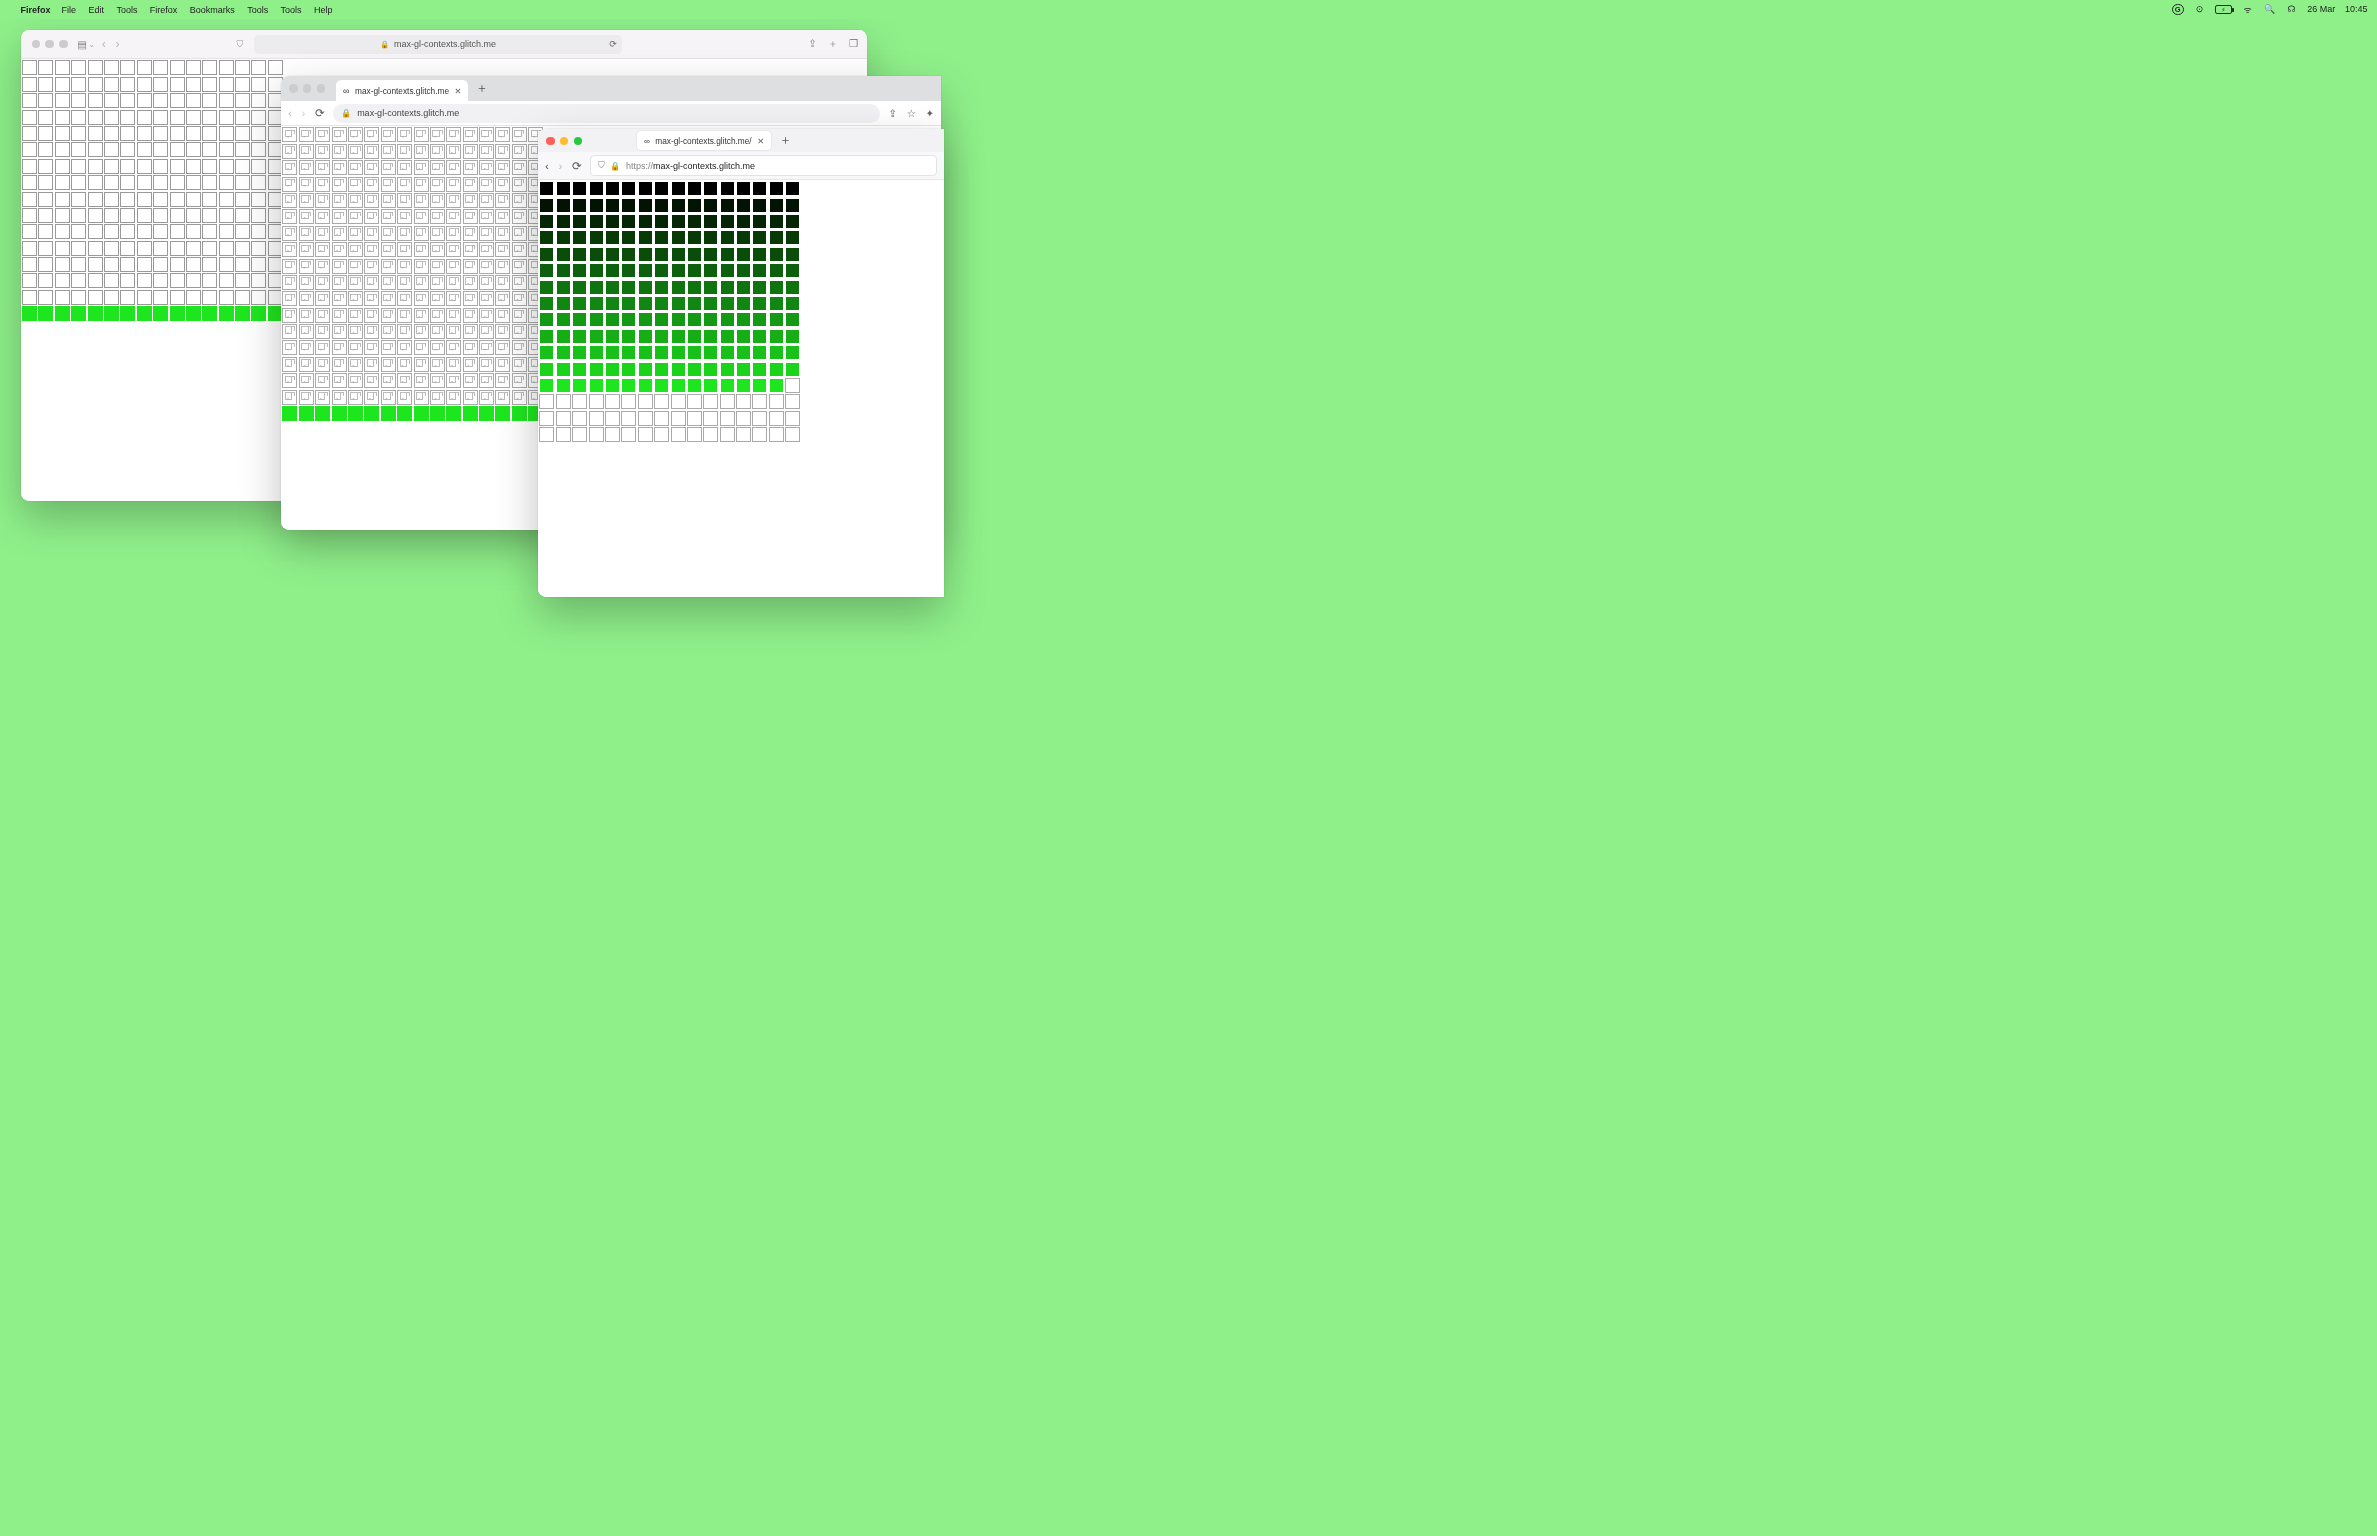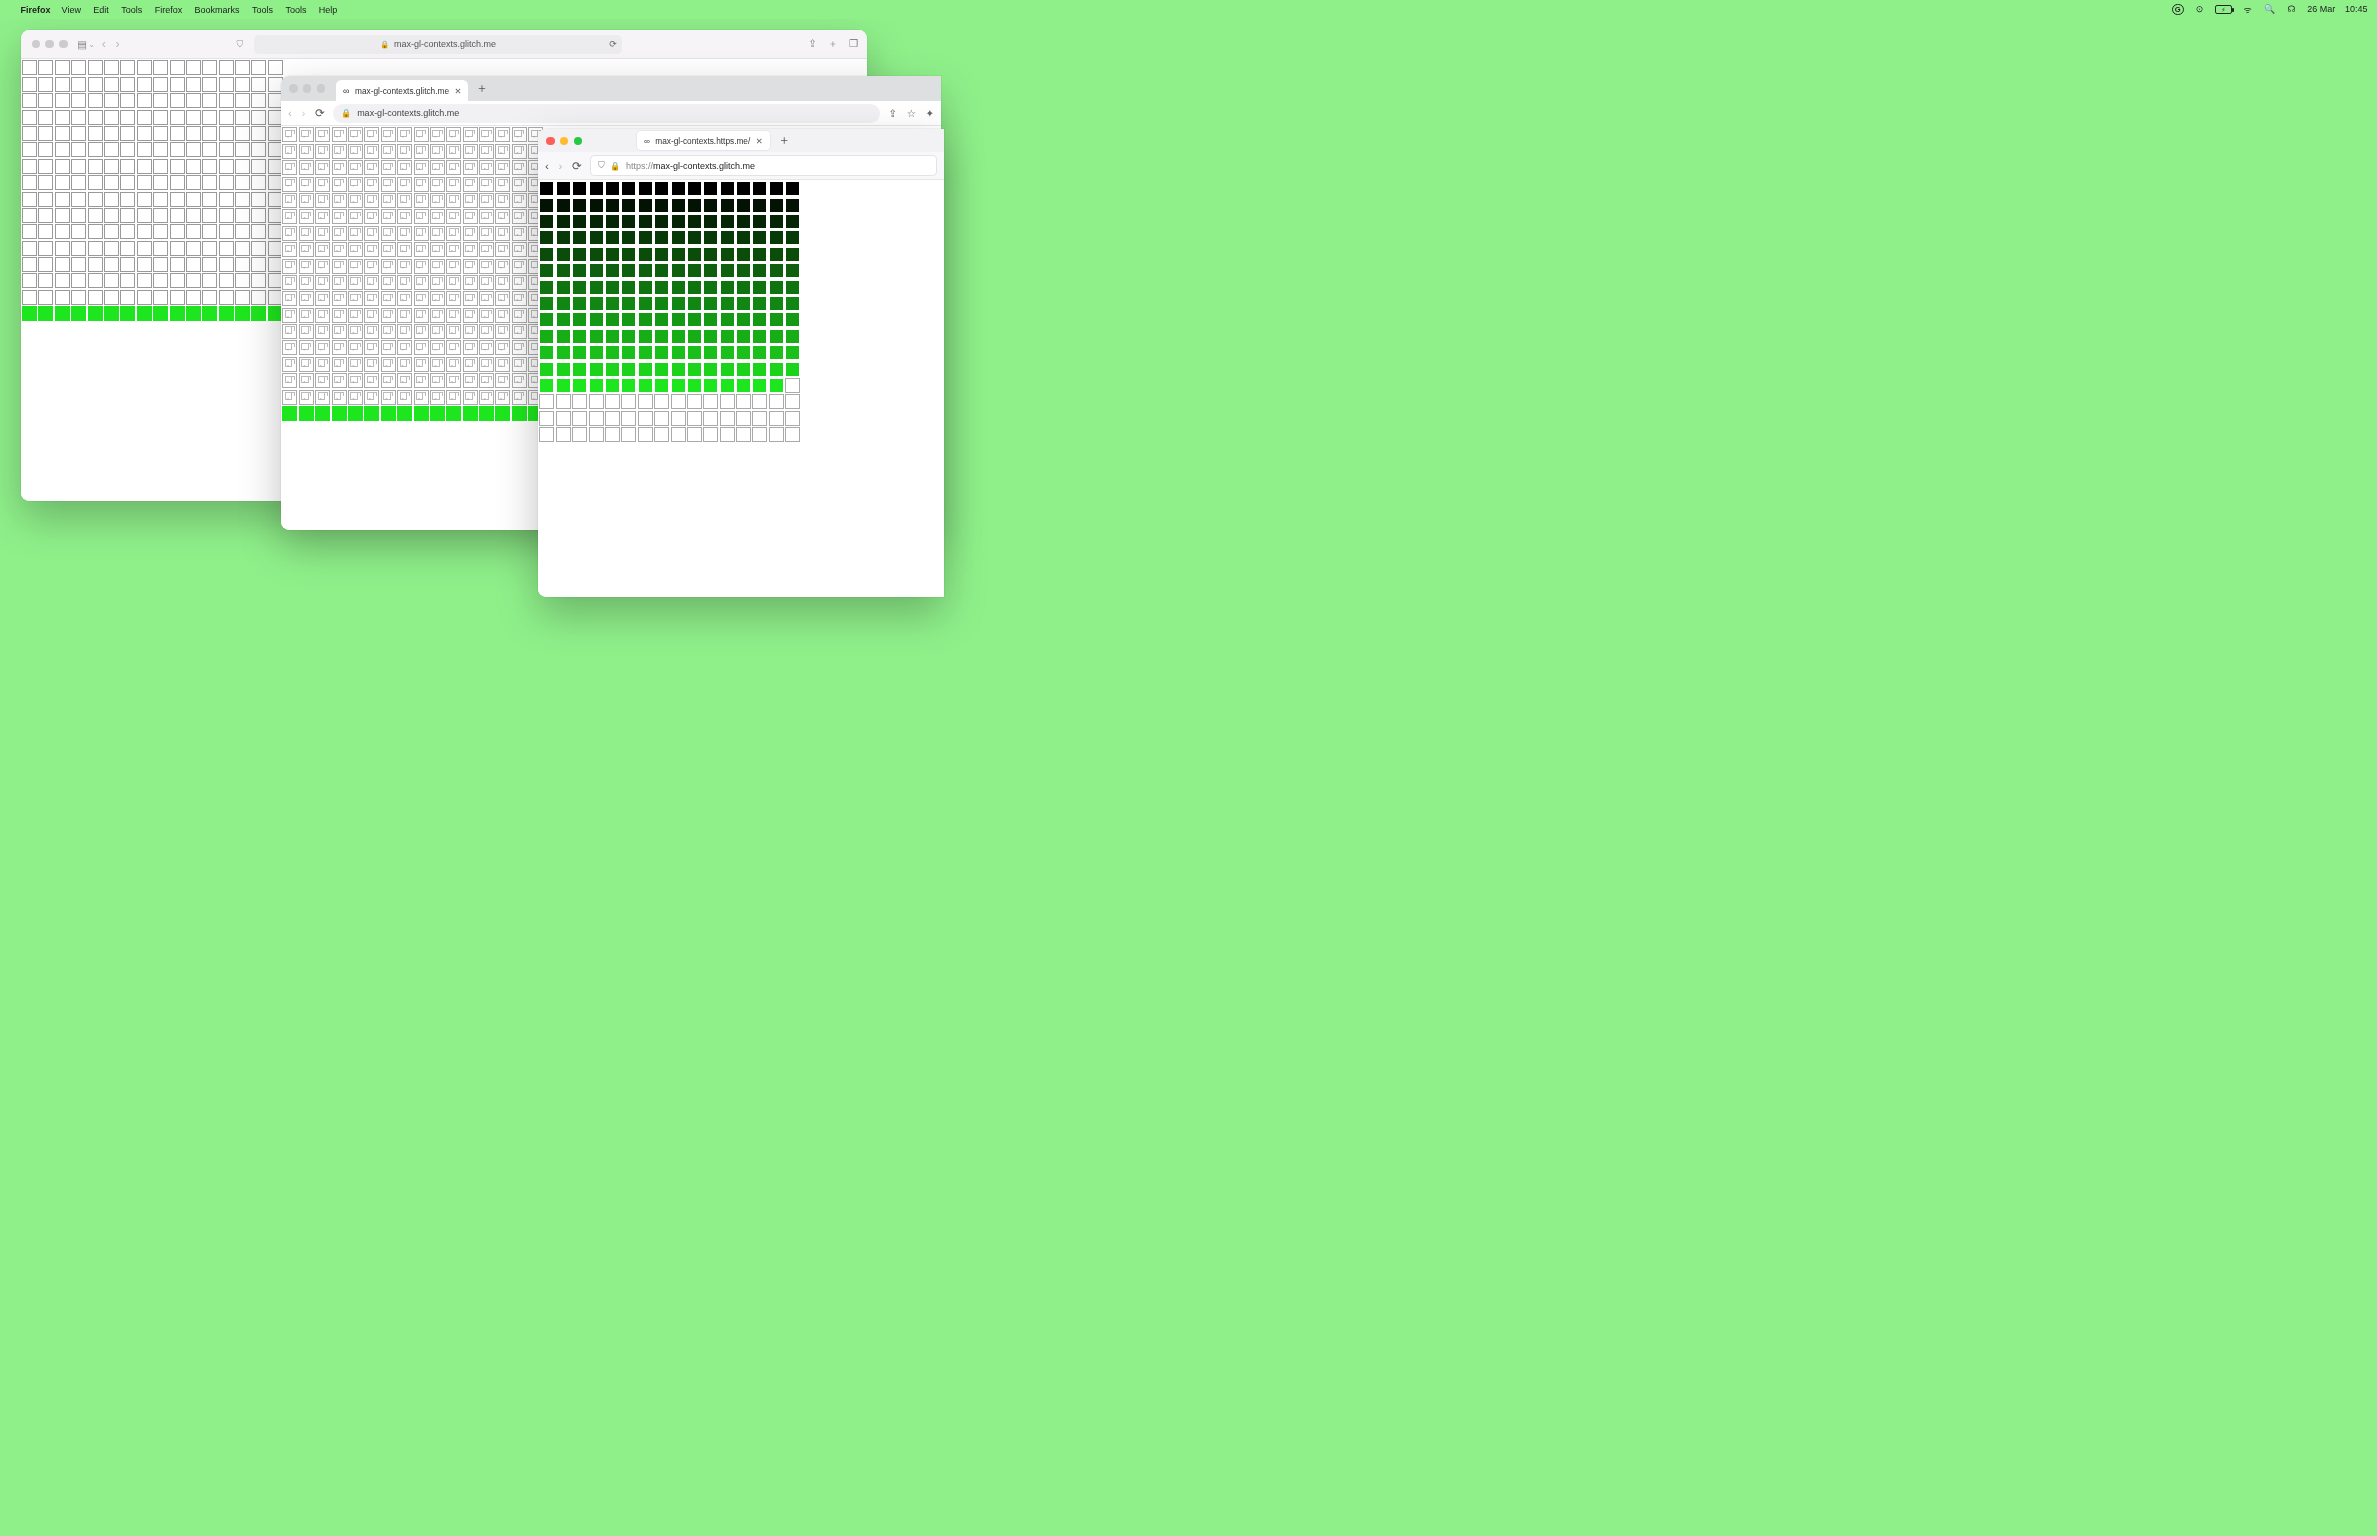--- a/index.html
+++ b/index.html
@@ -158,21 +158,21 @@
   
   .cutoff-right { border-top-right-radius:0; border-bottom-right-radius:0; }
 
 </style>
 </head>
 <body>
 
 <div class="menubar">
   <span class="apple u"></span>
   <span class="appname">Firefox</span>
-  <span class="menu">View</span>
+  <span class="menu">File</span>
   <span class="menu">Edit</span>
   <span class="menu">Tools</span>
   <span class="menu">Firefox</span>
   <span class="menu">Bookmarks</span>
   <span class="menu">Tools</span>
   <span class="menu">Tools</span>
   <span class="menu">Help</span>
 
   <div class="menubar-right">
     <span class="icon u" style="font-weight:700;border:1px solid #222;border-radius:50%;width:11.7px;height:11.7px;font-size:7.6px;">G</span>
@@ -1349,21 +1349,21 @@
 <div class="mac-window firefox cutoff-right" style="left:538px; top:129px; width:406px; height:468px; z-index:3;">
   <div class="tabbar">
     <div class="traffic active">
       <span class="dot r"></span>
       <span class="dot y"></span>
       <span class="dot g"></span>
     </div>
     <div style="width:41px"></div>
     <div class="tab">
       <span class="u">∞</span>
-      <span>max-gl-contexts.https.me/</span>
+      <span>max-gl-contexts.glitch.me/</span>
       <span class="x u">✕</span>
     </div>
     <span class="newtab u">＋</span>
   </div>
   <div class="addrbar">
     <div class="nav">
       <span class="u" style="color:#555">‹</span>
       <span class="u">›</span>
       <span class="u" style="color:#555">⟳</span>
     </div>

